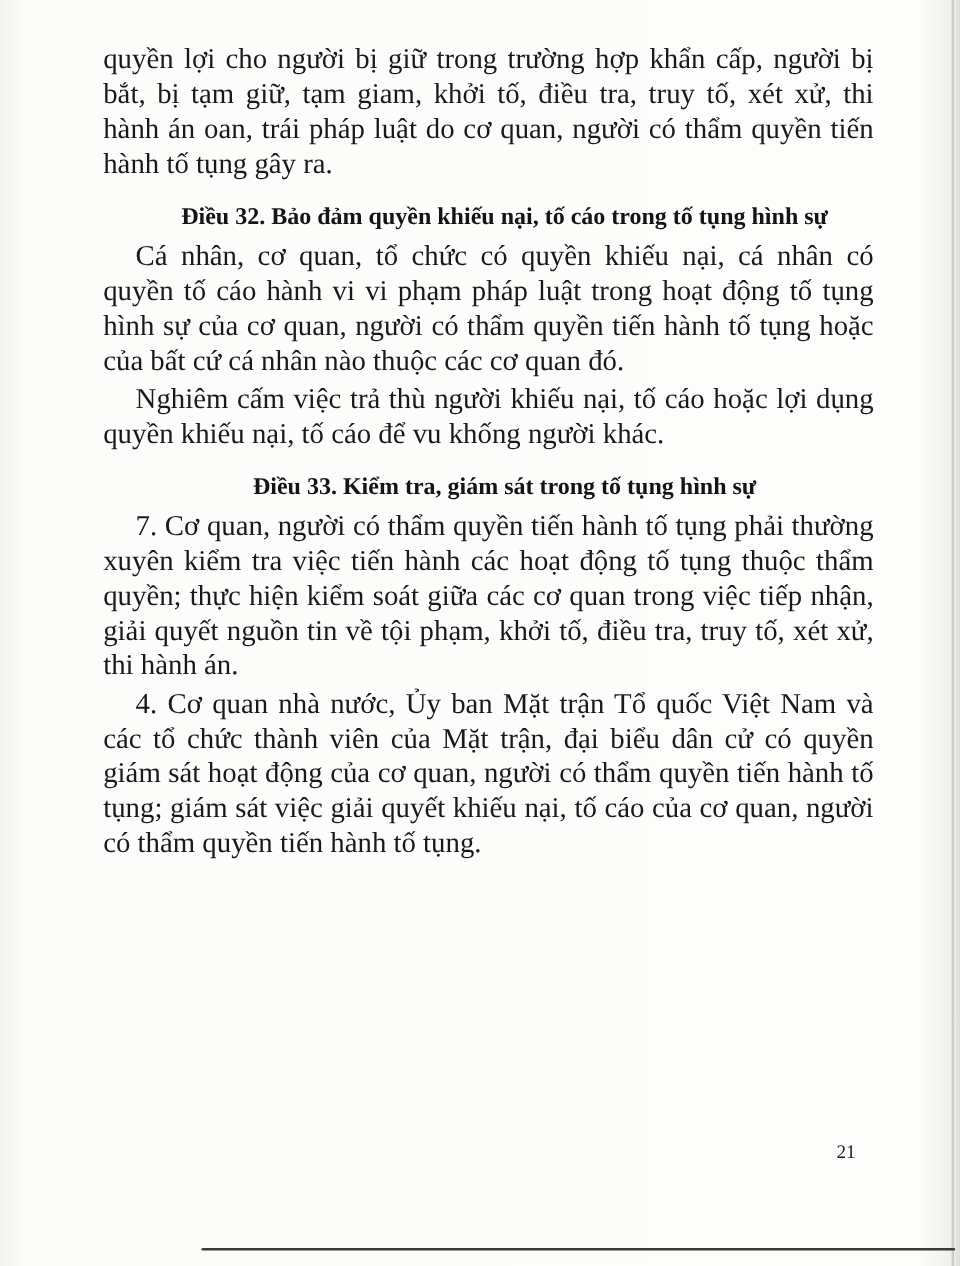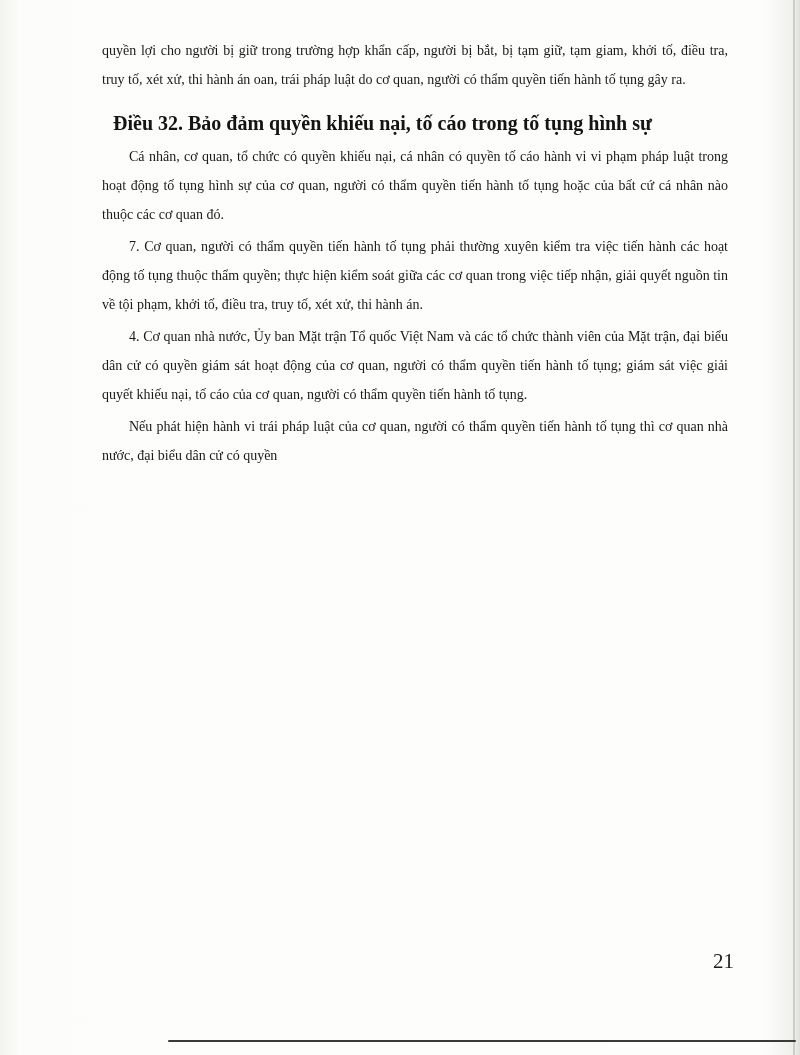--- a/index.html
+++ b/index.html
@@ -17,46 +17,45 @@
     background: linear-gradient(90deg, #f2f2ee 0%, #fcfcfa 2.5%, #fdfdfb 95.5%, #efefeb 99.2%, #dededa 100%);
   }
   .content {
     position: absolute;
     left: 86px;
     top: 36px;
     width: 642px;
     color: #191919;
   }
   .body-par {
-    font-size: 14px;
+    font-size: 24px;
     line-height: 29px;
     text-align: justify;
     text-indent: 27px;
-    margin: 0 0 3px 16px;
+    margin: 0 0 3px 0;
   }
   .body-par.first {
     text-indent: 0;
   }
   .heading {
     font-size: 20px;
     line-height: 29px;
     font-weight: bold;
-    text-align: left;
+    text-align: center;
     text-indent: 27px;
     margin: 15px 0 4px 0;
     color: #141414;
   }
   .page-number {
     position: absolute;
     left: 697px;
     top: 948px;
-    font-size: 21px;
+    font-size: 16px;
     line-height: 26px;
     color: #1c1c1c;
-    margin-left: 16px;
   }
   .edge-right {
     position: absolute;
     top: 0;
     right: 5px;
     width: 2px;
     height: 100%;
     background: #c8c8c2;
     opacity: 0.85;
   }
@@ -71,22 +70,23 @@
   }
 </style>
 </head>
 <body>
 
 <div class="page">
   <div class="content">
     <p class="body-par first">quyền lợi cho người bị giữ trong trường hợp khẩn cấp, người bị bắt, bị tạm giữ, tạm giam, khởi tố, điều tra, truy tố, xét xử, thi hành án oan, trái pháp luật do cơ quan, người có thẩm quyền tiến hành tố tụng gây ra.</p>
     <h2 class="heading">Điều 32. Bảo đảm quyền khiếu nại, tố cáo trong tố tụng hình sự</h2>
     <p class="body-par">Cá nhân, cơ quan, tổ chức có quyền khiếu nại, cá nhân có quyền tố cáo hành vi vi phạm pháp luật trong hoạt động tố tụng hình sự của cơ quan, người có thẩm quyền tiến hành tố tụng hoặc của bất cứ cá nhân nào thuộc các cơ quan đó.</p>
+    <p class="body-par">Nghiêm cấm việc trả thù người khiếu nại, tố cáo hoặc lợi dụng quyền khiếu nại, tố cáo để vu khống người khác.</p>
+    <h2 class="heading">Điều 33. Kiểm tra, giám sát trong tố tụng hình sự</h2>
     <p class="body-par">7. Cơ quan, người có thẩm quyền tiến hành tố tụng phải thường xuyên kiểm tra việc tiến hành các hoạt động tố tụng thuộc thẩm quyền; thực hiện kiểm soát giữa các cơ quan trong việc tiếp nhận, giải quyết nguồn tin về tội phạm, khởi tố, điều tra, truy tố, xét xử, thi hành án.</p>
     <p class="body-par">4. Cơ quan nhà nước, Ủy ban Mặt trận Tổ quốc Việt Nam và các tổ chức thành viên của Mặt trận, đại biểu dân cử có quyền giám sát hoạt động của cơ quan, người có thẩm quyền tiến hành tố tụng; giám sát việc giải quyết khiếu nại, tố cáo của cơ quan, người có thẩm quyền tiến hành tố tụng.</p>
-    <p class="body-par">Nếu phát hiện hành vi trái pháp luật của cơ quan, người có thẩm quyền tiến hành tố tụng thì cơ quan nhà nước, đại biểu dân cử có quyền</p>
   </div>
 
   <div class="page-number">21</div>
 
   <div class="edge-right"></div>
   <div class="bottom-line"></div>
 </div>
 
 </body></html>

